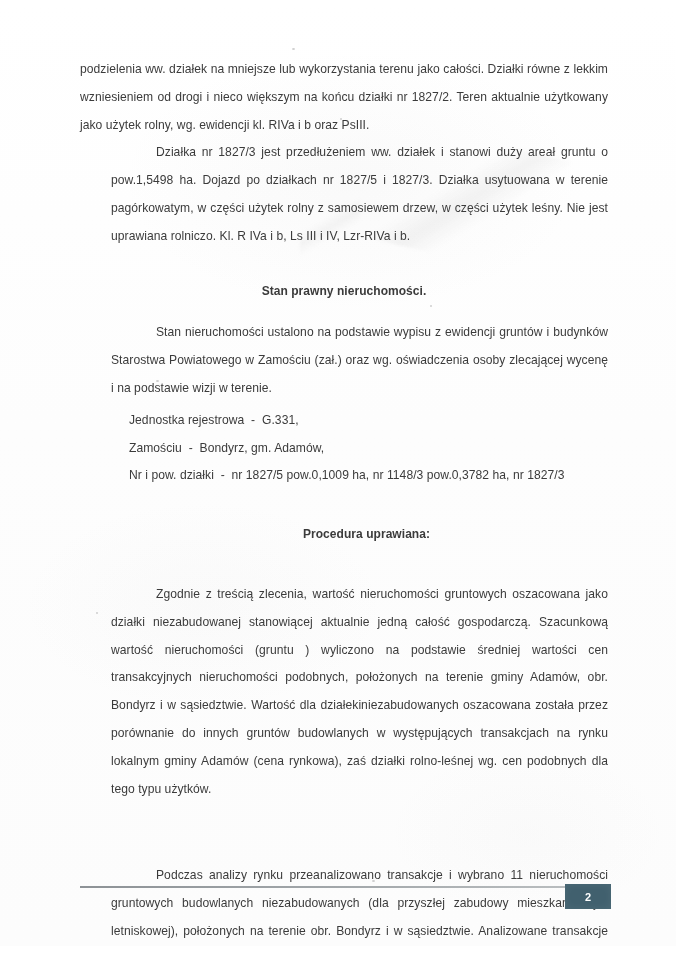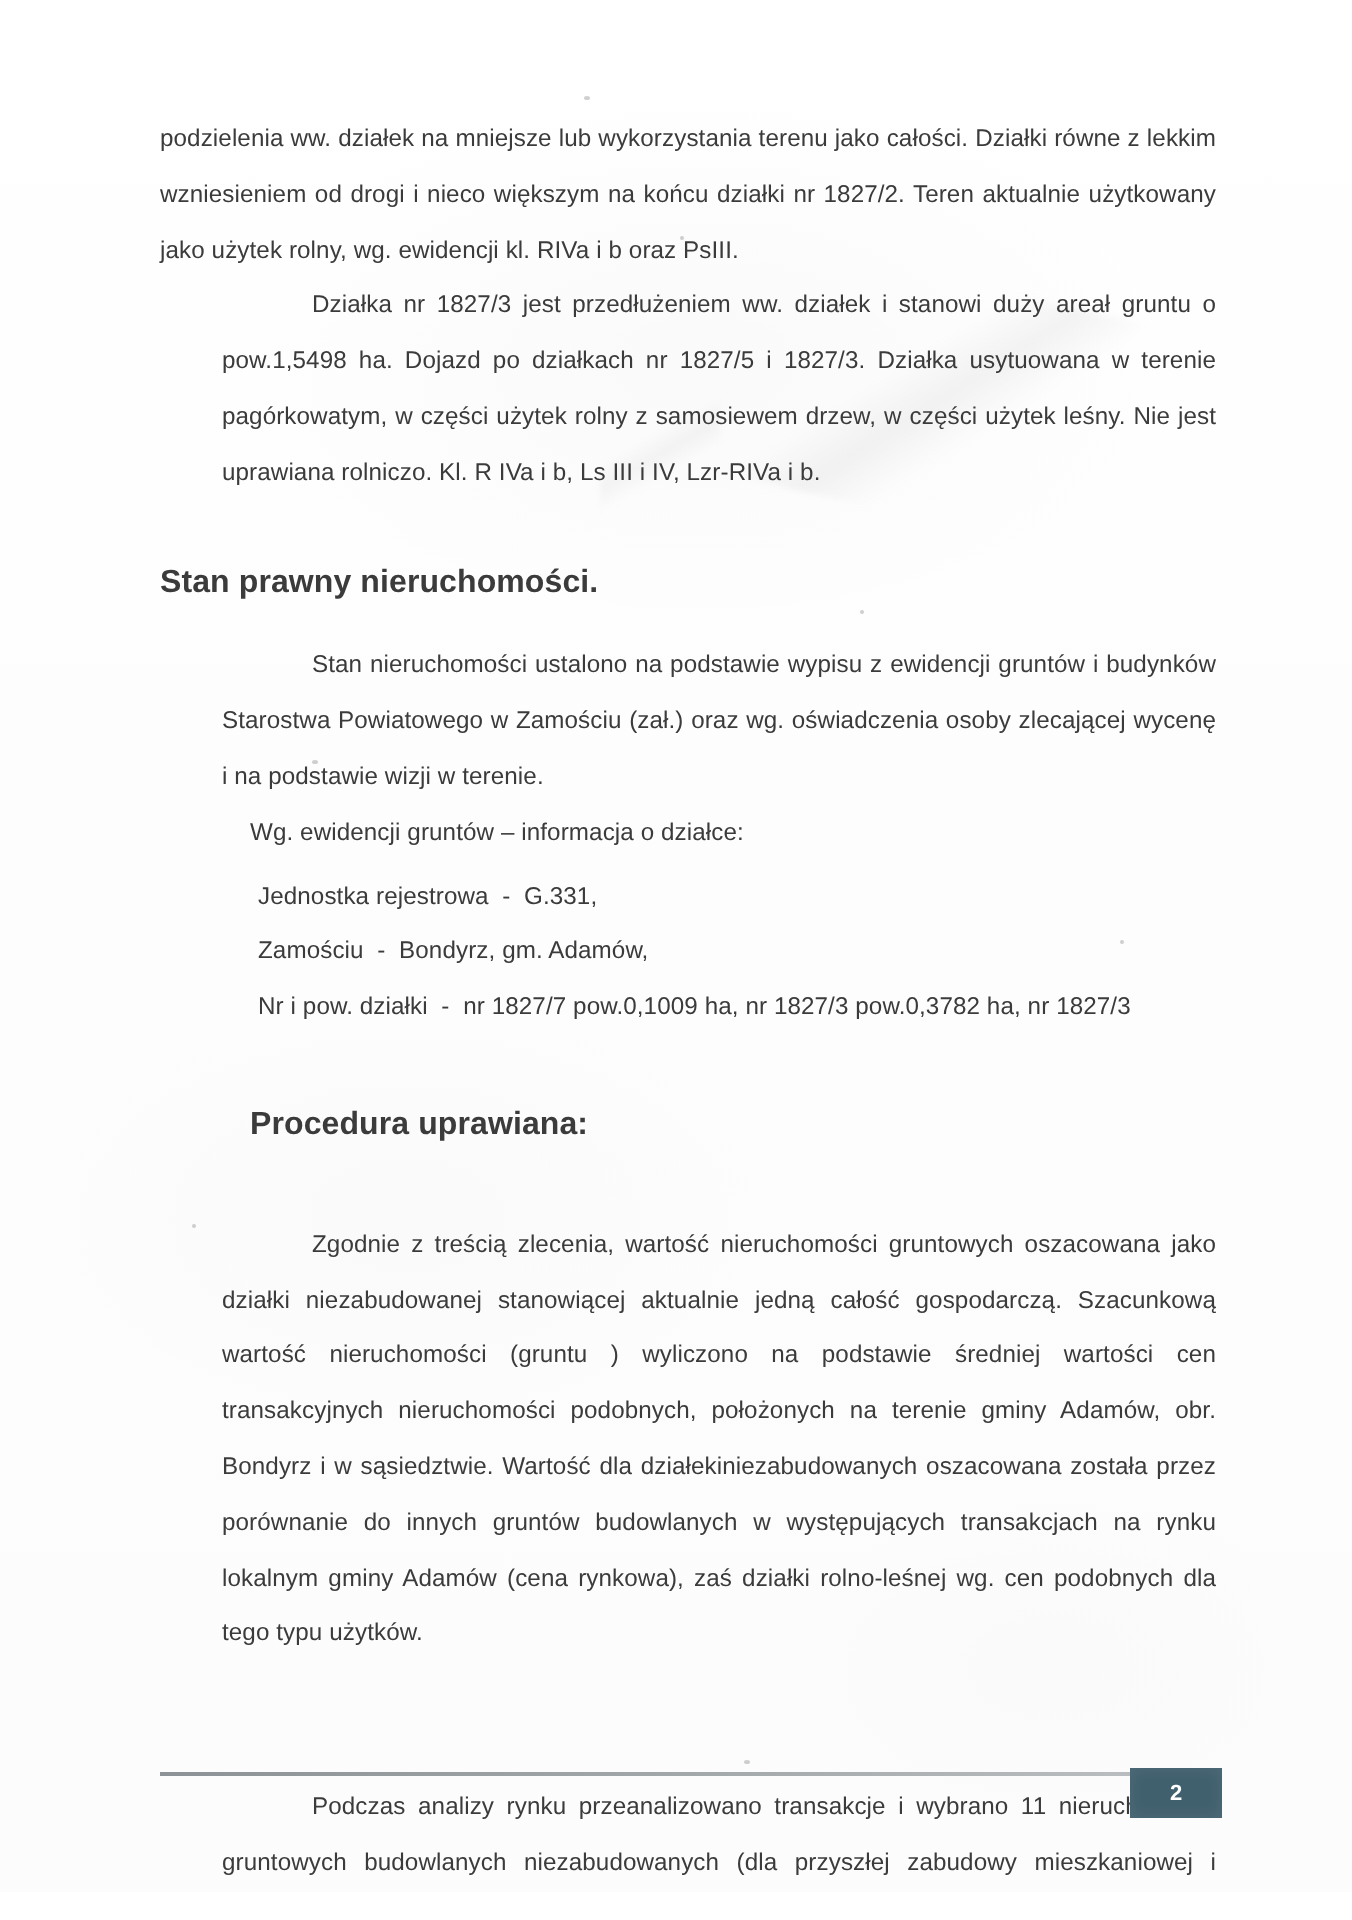--- a/index.html
+++ b/index.html
@@ -65,26 +65,27 @@
     text-align: justify;
     text-justify: inter-word;
     margin: 0;
     letter-spacing: 0.05px;
     filter: blur(0.17px);
   }
   .para.indent { text-indent: 45px; margin-left: 31px; }
   .para.last-left > :last-child { }
 
   .heading {
-    font-size: 16px;
+    font-size: 12px;
     line-height: 27.8px;
     font-weight: bold;
     margin: 0;
     letter-spacing: 0.05px;
     filter: blur(0.17px);
+    text-align: center;
   }
   .heading.indent { padding-left: 45px; }
 
   .kv-list {
     margin: 4px;
     padding: 0 0 0 45px;
     list-style: none;
   }
   .kv-list li {
     font-size: 12.1px;
@@ -152,26 +153,25 @@
     <p class="para indent">Działka nr 1827/3 jest przedłużeniem ww. działek i stanowi duży areał gruntu o pow.1,5498 ha. Dojazd po działkach nr 1827/5 i 1827/3. Działka usytuowana w terenie pagórkowatym, w części użytek rolny z samosiewem drzew, w części użytek leśny. Nie jest uprawiana rolniczo. Kl. R IVa i b, Ls III i IV, Lzr-RIVa i b.</p>
 
     <div class="gap-md"></div>
 
     <p class="heading">Stan prawny nieruchomości.</p>
 
     <div class="gap-sm"></div>
 
     <p class="para indent">Stan nieruchomości ustalono na podstawie wypisu z ewidencji gruntów i budynków Starostwa Powiatowego w Zamościu (zał.) oraz wg. oświadczenia osoby zlecającej wycenę i na podstawie wizji w terenie.</p>
 
-    <p class="kv-list-intro para" style="text-indent:45px;">Wg. ewidencji gruntów – informacja o działce:</p>
 
     <ul class="kv-list">
       <li>Jednostka rejestrowa  -  G.331,</li>
       <li>Zamościu  -  Bondyrz, gm. Adamów,</li>
-      <li>Nr i pow. działki  -  nr 1827/7 pow.0,1009 ha, nr 1827/3 pow.0,3782 ha, nr 1827/3</li>
+      <li>Nr i pow. działki  -  nr 1827/5 pow.0,1009 ha, nr 1148/3 pow.0,3782 ha, nr 1827/3</li>
     </ul>
 
     <div class="gap-md"></div>
 
     <p class="heading indent">Procedura uprawiana:</p>
 
     <div class="gap-lg"></div>
 
     <p class="para indent">Zgodnie z treścią zlecenia, wartość nieruchomości gruntowych oszacowana jako działki niezabudowanej stanowiącej aktualnie jedną całość gospodarczą. Szacunkową wartość nieruchomości (gruntu ) wyliczono na podstawie średniej wartości cen transakcyjnych nieruchomości podobnych, położonych na terenie gminy Adamów, obr. Bondyrz i w sąsiedztwie. Wartość dla działekiniezabudowanych oszacowana została przez porównanie do innych gruntów budowlanych   w występujących transakcjach na rynku lokalnym gminy Adamów (cena rynkowa), zaś działki rolno-leśnej wg. cen podobnych dla tego typu użytków.</p>
 

